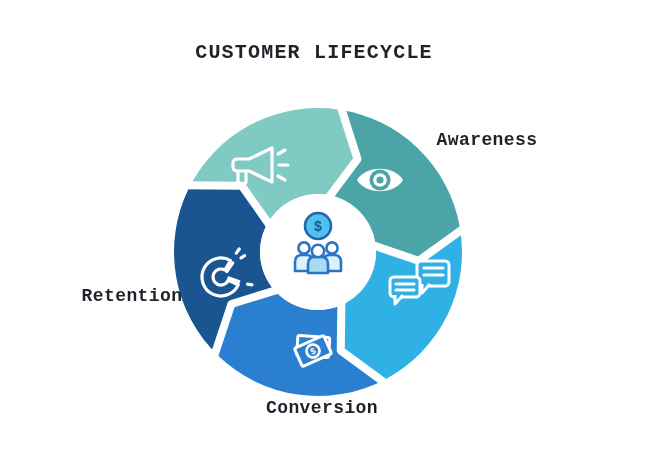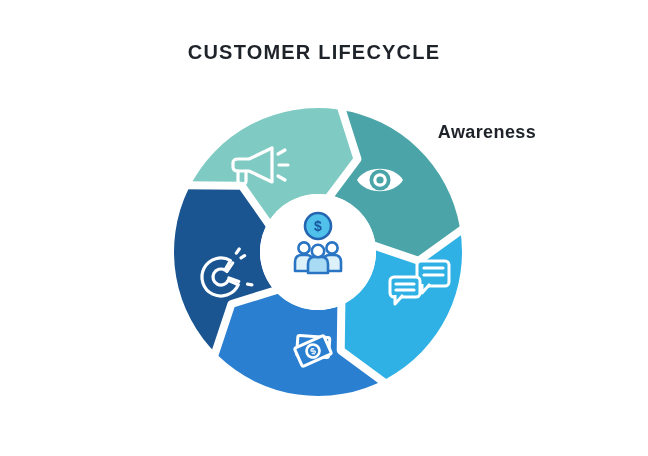--- a/index.html
+++ b/index.html
@@ -1,29 +1,29 @@
 <!DOCTYPE html>
 <html><head>
 <meta charset="utf-8">
 <style>
   html,body{margin:0;padding:0;background:#ffffff;}
   .stage{
     position:relative;width:592px;height:456px;background:#ffffff;overflow:hidden;
-    font-family:Liberation Sans, sans-serif;
+    font-family:Liberation Mono, monospace;
   }
   .title{
     position:absolute;left:314px;top:52px;transform:translate(-50%,-50%);
     font-size:20px;font-weight:700;letter-spacing:1.2px;color:#1e232a;white-space:nowrap;
   }
   .seg-label{
     position:absolute;transform:translate(-50%,-50%);
     font-size:18px;font-weight:700;letter-spacing:.4px;color:#1e232a;white-space:nowrap;
   }
   .lbl-advocacy{left:158px;top:133px;}
-  .lbl-awareness{left:487px;top:132px;}
+  .lbl-awareness{left:487px;top:140px;}
   .lbl-engagement{left:524px;top:297px;}
   .lbl-retention{left:132px;top:296px;}
   .lbl-conversion{left:322px;top:408px;}
   svg.wheel{position:absolute;left:0;top:0;}
   .icon-stroke{fill:none;stroke:#ffffff;stroke-width:3.2;stroke-linecap:round;stroke-linejoin:round;}
 </style>
 </head>
 <body>
 
 <div class="stage">
@@ -90,13 +90,15 @@
       <path d="M -23 19 L -23 10 Q -23 3 -16 3 L -12 3 Q -5 3 -5 10 L -5 19 Z" fill="#DDF1FA" stroke="#2A74C4" stroke-width="2.6" stroke-linejoin="round"></path>
       <path d="M 5 19 L 5 10 Q 5 3 12 3 L 16 3 Q 23 3 23 10 L 23 19 Z" fill="#DDF1FA" stroke="#2A74C4" stroke-width="2.6" stroke-linejoin="round"></path>
       <circle cx="-14" cy="-4" r="5.6" fill="#ffffff" stroke="#2A74C4" stroke-width="2.6"></circle>
       <circle cx="14" cy="-4" r="5.6" fill="#ffffff" stroke="#2A74C4" stroke-width="2.6"></circle>
       <path d="M -10 21 L -10 12 Q -10 5 -3 5 L 3 5 Q 10 5 10 12 L 10 21 Z" fill="#A9DCF4" stroke="#2A74C4" stroke-width="2.6" stroke-linejoin="round"></path>
       <circle cx="0" cy="-1" r="6.2" fill="#ffffff" stroke="#2A74C4" stroke-width="2.6"></circle>
     </g>
   </svg>
 
   <div class="seg-label lbl-awareness">Awareness</div>
+  <div class="seg-label lbl-retention">Retention</div>
+  <div class="seg-label lbl-conversion">Conversion</div>
 </div>
 
 </body></html>

